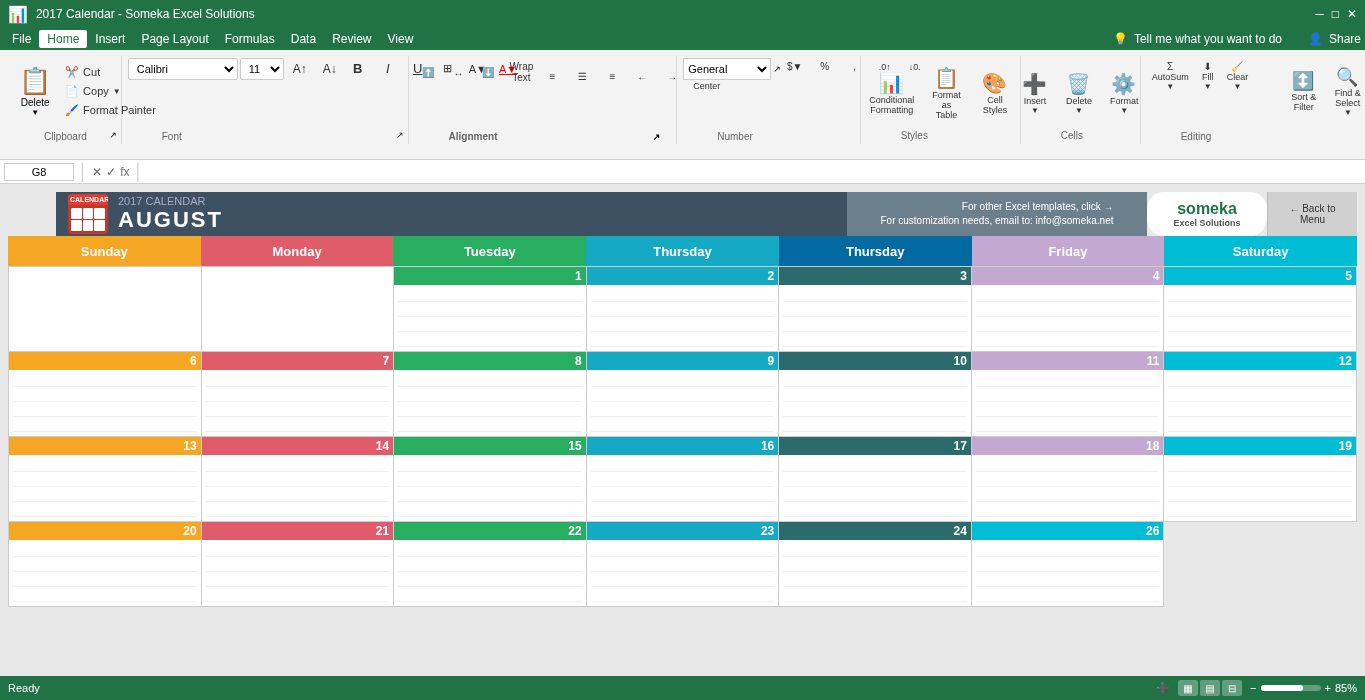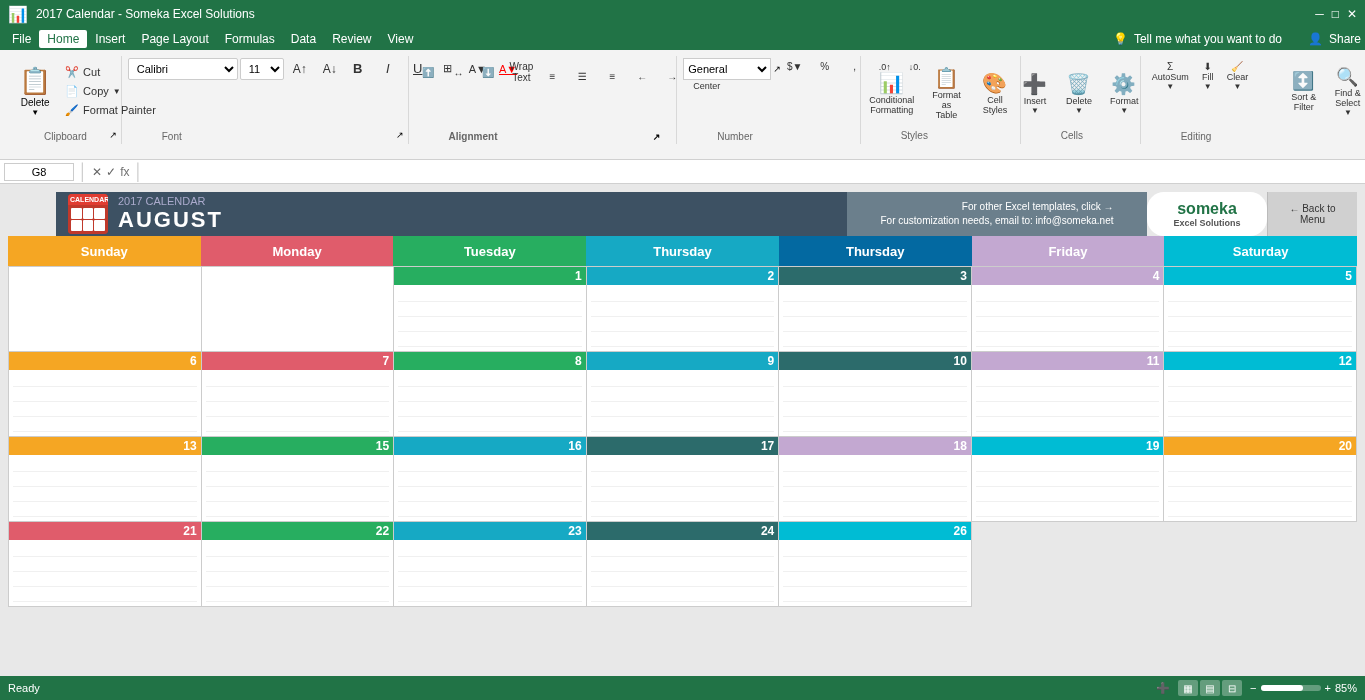--- a/index.html
+++ b/index.html
@@ -761,20 +761,29 @@
           <div class="cal-cell">
             <div class="cal-cell-number" style="background: rgb(245, 166, 35);">13</div>
             <div class="cal-cell-lines">
               <div class="cal-line"></div>
               <div class="cal-line"></div>
               <div class="cal-line"></div>
               <div class="cal-line"></div>
             </div>
           </div>
           <div class="cal-cell">
+            <div class="cal-cell-number" style="background: rgb(224, 92, 107);">14</div>
+            <div class="cal-cell-lines">
+              <div class="cal-line"></div>
+              <div class="cal-line"></div>
+              <div class="cal-line"></div>
+              <div class="cal-line"></div>
+            </div>
+          </div>
+          <div class="cal-cell">
             <div class="cal-cell-number" style="background: rgb(39, 174, 96);">15</div>
             <div class="cal-cell-lines">
               <div class="cal-line"></div>
               <div class="cal-line"></div>
               <div class="cal-line"></div>
               <div class="cal-line"></div>
             </div>
           </div>
           <div class="cal-cell">
             <div class="cal-cell-number" style="background: rgb(22, 169, 196);">16</div>

